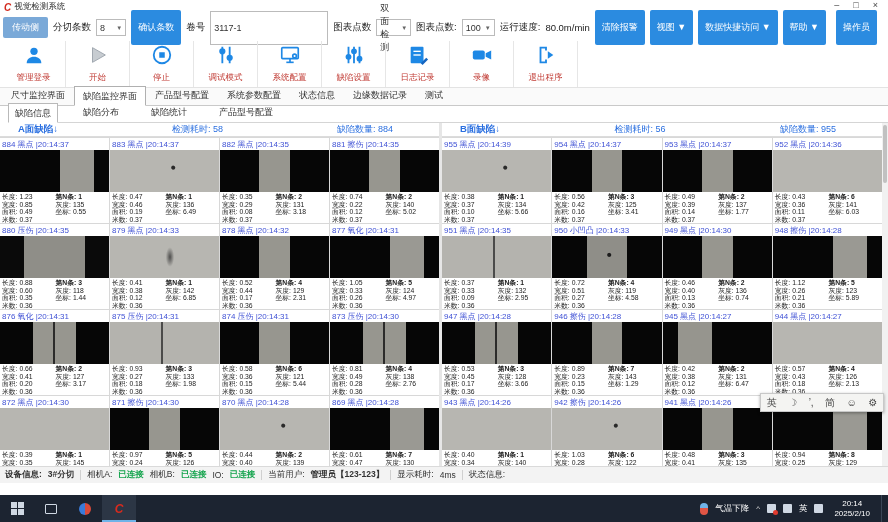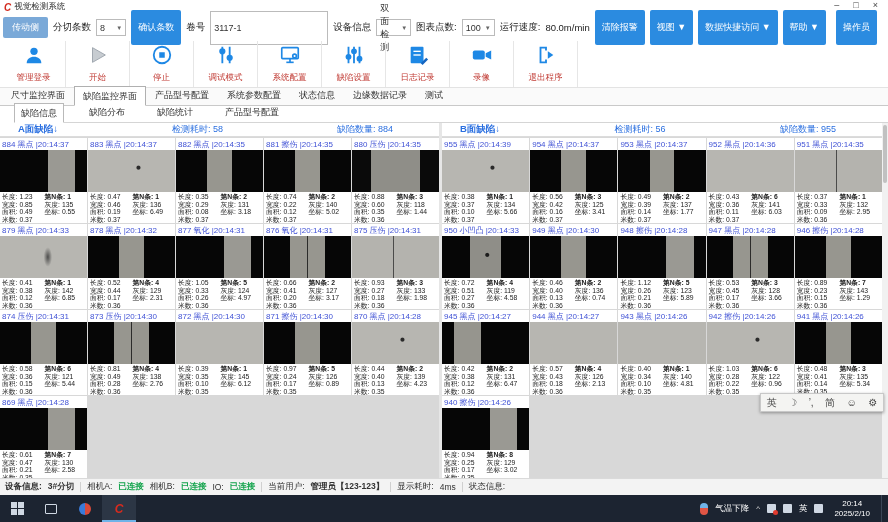--- a/index.html
+++ b/index.html
@@ -26,34 +26,34 @@
   .action { width:64px; display:flex; flex-direction:column; align-items:center; justify-content:center; gap:2px; border-right:1px solid #e6e6e6; cursor:pointer; }
   .action svg { width:22px; height:22px; }
   .action .alabel { font-size:8.5px; color:#c03a33; white-space:nowrap; }
 
   
   .maintabs { position:absolute; top:88px; left:0; right:0; height:18px; display:flex; align-items:flex-end; padding-left:2px; border-bottom:1px solid #c9c9c9; font-size:9px; color:#333; background:#fafafa; }
   .mtab { padding:3px 8px 2px; border:1px solid transparent; cursor:pointer; white-space:nowrap; }
   .mtab.sel { background:#fff; border-color:#b0b0b0; border-bottom-color:#fff; margin-bottom:-1px; }
 
   
-  .subtabs { position:absolute; top:106px; left:14px; right:0; height:17px; display:flex; align-items:flex-end; border-bottom:1px solid #d5d5d5; font-size:9px; color:#333; background:#fff; gap:18px; }
+  .subtabs { position:absolute; top:106px; left:8px; right:0; height:17px; display:flex; align-items:flex-end; border-bottom:1px solid #d5d5d5; font-size:9px; color:#333; background:#fff; gap:18px; }
   .stab { padding:3px 6px 2px; cursor:pointer; white-space:nowrap; border:1px solid transparent; }
   .stab.sel { border-color:#b9b9b9; border-bottom-color:#fff; margin-bottom:-1px; background:#fff; }
 
   
   .panel { position:absolute; top:123px; bottom:44px; overflow:hidden; }
   .panel-a { left:0; width:439px; }
   .panel-b { left:442px; width:440px; }
   .panel-divider { position:absolute; top:123px; bottom:44px; left:439px; width:3px; background:#e6e6e6; }
   .panel-header { height:14px; display:flex; align-items:center; font-size:9px; color:#2a6fe0; border-bottom:1px solid #dcdcdc; padding:0 18px; }
   .panel-title { font-weight:bold; font-size:9.5px; }
   .ph-mid { margin-left:auto; margin-right:auto; }
   .ph-right { margin-right:28px; }
-  .grid { display:grid; grid-template-columns:repeat(5,1fr); grid-auto-rows:85px; gap:1px; background:#d8d8d8; border-top:1px solid #d8d8d8; }
+  .grid { display:grid; grid-template-columns:repeat(4,1fr); grid-auto-rows:85px; gap:1px; background:#d8d8d8; border-top:1px solid #d8d8d8; }
   .cell { background:#fff; overflow:hidden; cursor:pointer; }
   .cell-header { height:12px; font-size:8px; color:#3f51d5; padding:1px 2px 0; white-space:nowrap; overflow:hidden; }
   .cell-img { height:42px; width:100%; background:#0a0a0a; }
   .cell-info { display:flex; font-size:6.8px; line-height:7.6px; color:#222; padding:1px 2px 0; }
   .ci-col { flex:1; }
   .ci-right { padding-left:2px; }
   .ci-strong { font-weight:bold; }
 
   
   .img-ds-c { background:linear-gradient(90deg,#060606 0 36%,#97968f 36% 64%,#060606 64%); }
@@ -69,21 +69,21 @@
 
   
   .vscroll { position:absolute; top:123px; bottom:44px; right:0; width:6px; background:#f1f1f1; }
   .vscroll .thumb { position:absolute; top:2px; left:1px; width:4px; height:58px; background:#c1c1c1; border-radius:2px; cursor:pointer; }
 
   
   .imebar { position:absolute; left:760px; top:393px; width:124px; height:19px; background:#f4f4f2; border:1px solid #c8c8c8; box-shadow:0 1px 3px rgba(0,0,0,.35); display:flex; align-items:center; justify-content:space-around; font-size:10px; color:#444; z-index:5; }
   .imebar span { cursor:pointer; }
 
   
-  .statusbar { position:absolute; left:0; right:0; bottom:27px; height:17px; background:#f3f3f3; border-top:1px solid #dadada; display:flex; align-items:center; gap:6px; padding:0 5px; font-size:8.5px; color:#333; }
+  .statusbar { position:absolute; left:0; right:0; bottom:39px; height:17px; background:#f3f3f3; border-top:1px solid #dadada; display:flex; align-items:center; gap:6px; padding:0 5px; font-size:8.5px; color:#333; }
   .sb-label { font-weight:bold; }
   .sb-green { color:#14a44d; font-weight:bold; }
   .sb-sep { width:1px; height:10px; background:#d0d0d0; }
 
   
   .taskbar { position:absolute; left:0; right:0; bottom:0; height:27px; background:#1c2431; display:flex; align-items:center; color:#fff; }
   .tb-left { display:flex; align-items:center; height:100%; }
   .tb-icon { width:34px; height:100%; display:flex; align-items:center; justify-content:center; cursor:pointer; }
   .tb-icon.active { background:#2c3645; box-shadow:inset 0 -2px 0 #6fb3e8; }
   .winlogo { display:grid; grid-template-columns:6px 6px; grid-template-rows:6px 6px; gap:1px; }
@@ -115,21 +115,21 @@
 <div class="toolbar1">
   <button class="btn side">传动侧</button>
   <span class="t1-label">分切条数</span>
   <div class="combo" style="width:56px;">
       <span>8</span>
       <span class="arr">▼</span>
     </div>
   <button class="btn">确认条数</button>
   <span class="t1-label">卷号</span>
   <input class="tinput" style="width: 118px;" value="3117-1">
-  <span class="t1-label">设备信息</span>
+  <span class="t1-label">图表点数</span>
   <div class="combo" style="width:66px;">
       <span>双面检测</span>
       <span class="arr">▼</span>
     </div>
   <span class="t1-label">图表点数:</span>
   <div class="combo" style="width:40px;">
       <span>100</span>
       <span class="arr">▼</span>
     </div>
   <span class="t1-label">运行速度:</span>

